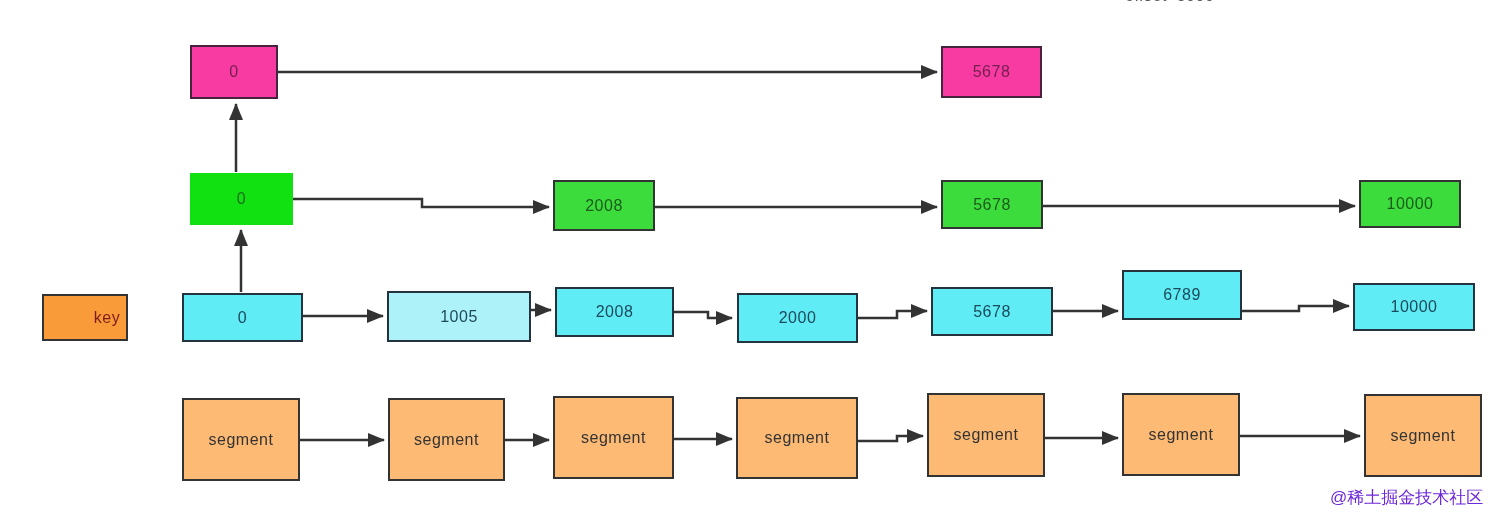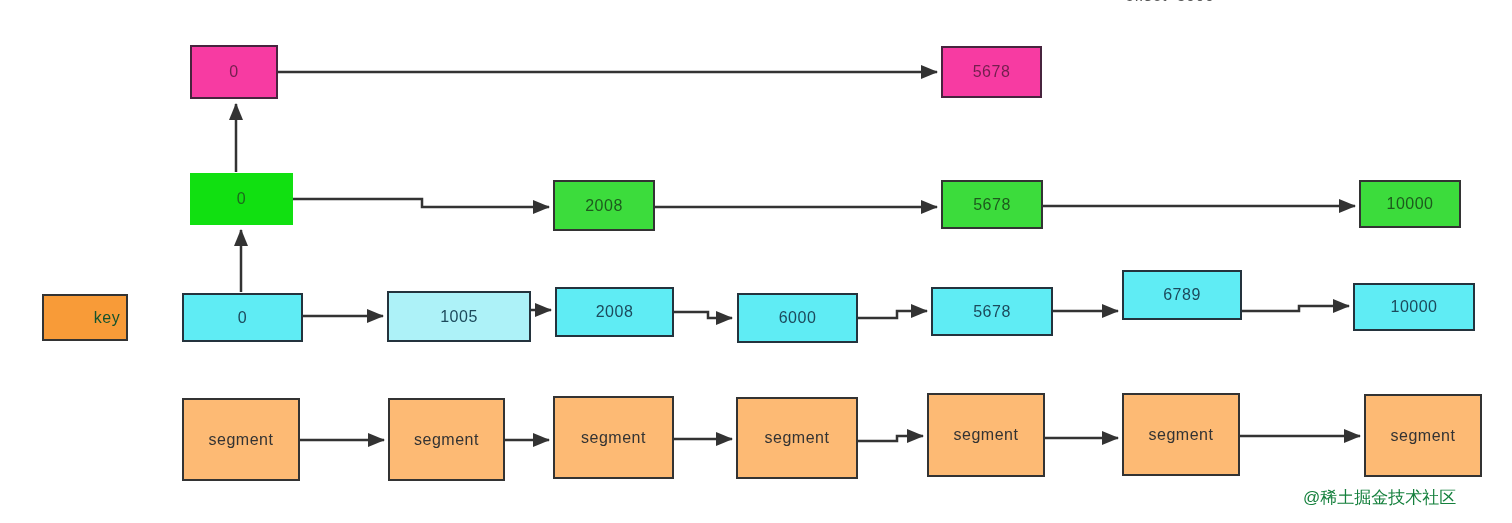--- a/index.html
+++ b/index.html
@@ -19,21 +19,21 @@
     display: flex; align-items: center; justify-content: center;
     font-size: 16px;
     letter-spacing: 0.5px;
   }
 
   .pink   { background: #f73ba2; border: 2.5px solid #47243e; color: #731f4e; }
   .green-head { background: #11e011; border: none; color: #1c6b1c; }
   .green  { background: #3cdc3c; border: 2.5px solid #333333; color: #1d5a1d; }
   .cyan   { background: #5fecf4; border: 2.5px solid #24333d; color: #1c4a5c; }
   .cyan-light { background: #adf2f8; border: 2.5px solid #24333d; color: #1c4a5c; }
-  .orange { background: #f89b38; border: 2.5px solid #333333; color: #14532d; padding-left: 44px; }
+  .orange { background: #f89b38; border: 2.5px solid #333333; color: #7f1d1d; padding-left: 44px; }
   .yellow { background: #fdba74; border: 2.5px solid #333333; color: #333333; }
 
   
   .p0     { left: 190px;  top: 45px;  width: 88px;  height: 54px; }
   .p5678  { left: 941px;  top: 46px;  width: 101px; height: 52px; }
 
   
   .g0     { left: 190px;  top: 173px; width: 103px; height: 52px; }
   .g2008  { left: 553px;  top: 180px; width: 102px; height: 51px; }
   .g5678  { left: 941px;  top: 180px; width: 102px; height: 49px; }
@@ -60,22 +60,22 @@
 
   .clipped-label {
     position: absolute;
     left: 1125px; top: -13px;
     font-size: 16px; color: #555555;
     letter-spacing: 0.5px;
     white-space: nowrap;
   }
   .watermark {
     position: absolute;
-    left: 1303px; top: 486px;
-    font-size: 17px; color: #15803d;
+    left: 1330px; top: 486px;
+    font-size: 17px; color: #6d28d9;
     white-space: nowrap;
   }
 </style>
 </head>
 <body>
 
 <div class="stage">
 
   <svg class="wires" width="1512" height="523" viewBox="0 0 1512 523">
     <defs>
@@ -117,21 +117,21 @@
 
   <div class="box green-head g0">0</div>
   <div class="box green g2008">2008</div>
   <div class="box green g5678">5678</div>
   <div class="box green g10000">10000</div>
 
   <div class="box orange keybox">key</div>
   <div class="box cyan c0">0</div>
   <div class="box cyan-light c1005">1005</div>
   <div class="box cyan c2008">2008</div>
-  <div class="box cyan c4000">6000</div>
+  <div class="box cyan c4000">2000</div>
   <div class="box cyan c5678">5678</div>
   <div class="box cyan c6789">6789</div>
   <div class="box cyan c10000">10000</div>
 
   <div class="box yellow s1">segment</div>
   <div class="box yellow s2">segment</div>
   <div class="box yellow s3">segment</div>
   <div class="box yellow s4">segment</div>
   <div class="box yellow s5">segment</div>
   <div class="box yellow s6">segment</div>

